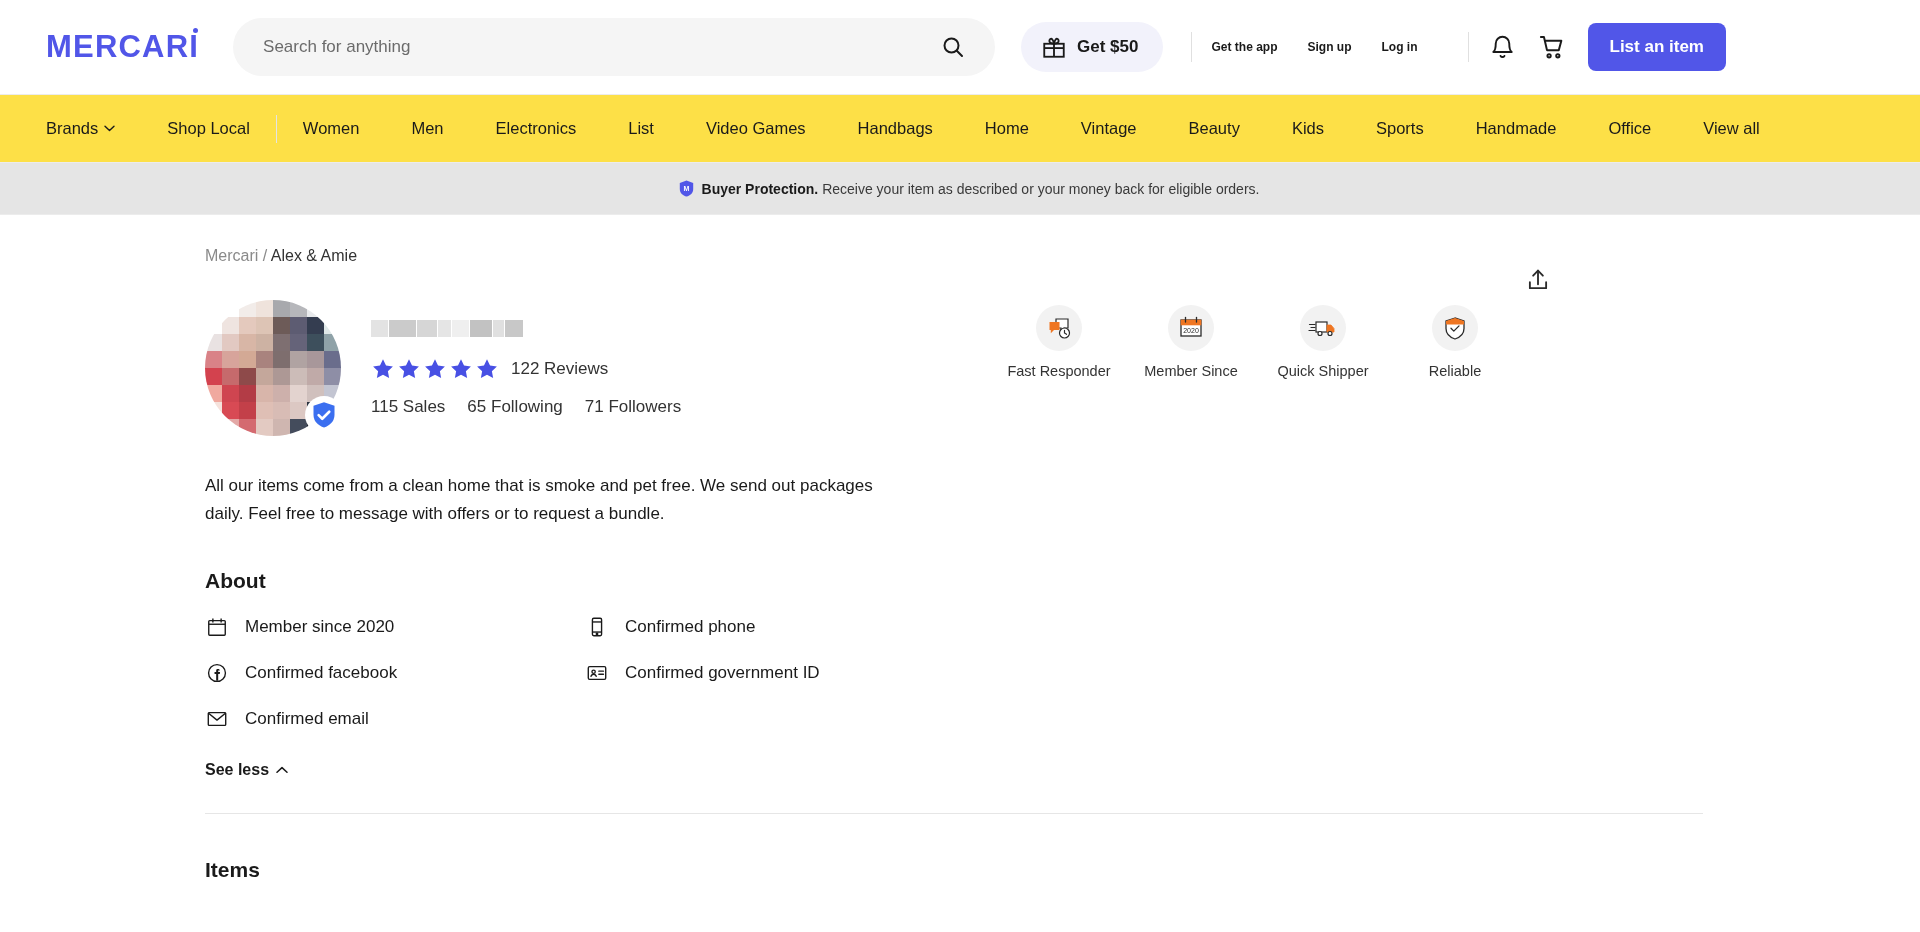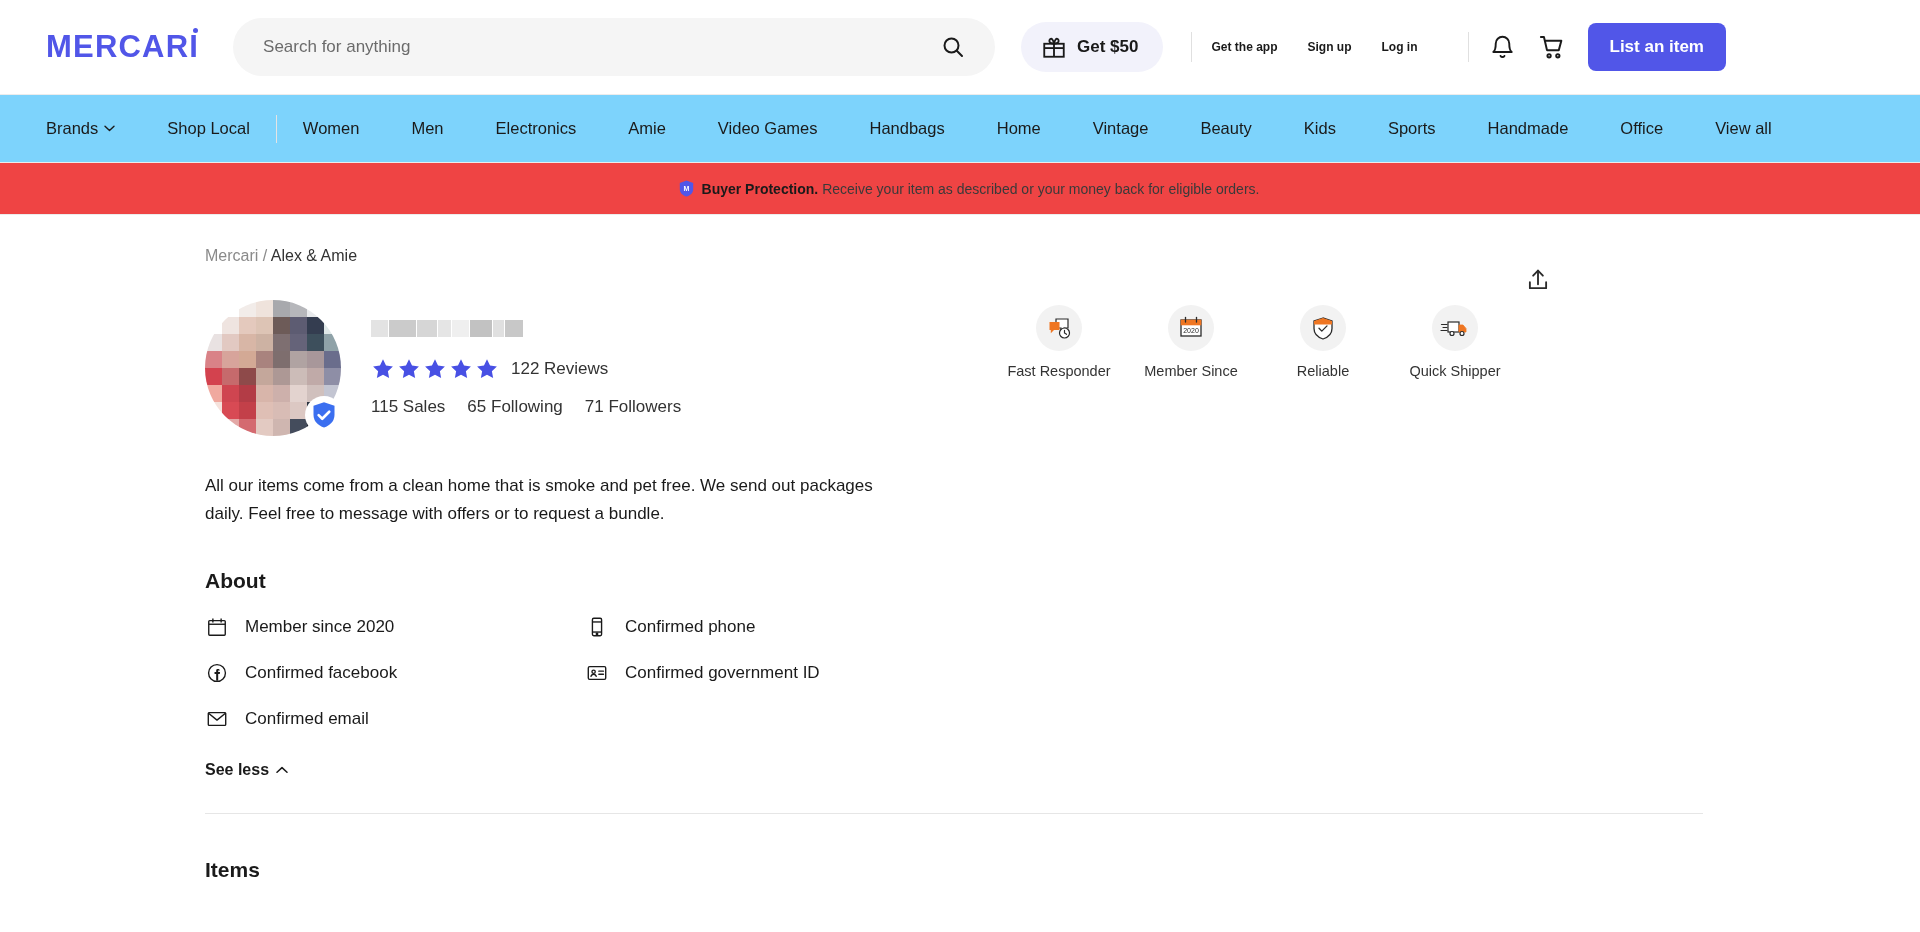--- a/index.html
+++ b/index.html
@@ -92,21 +92,21 @@
     font-family: "Liberation Sans", sans-serif;
   }
 
   
   .nav {
     height: 68px;
     display: flex;
     align-items: center;
     padding: 0 46px;
     border-bottom: 1px solid #ececec;
-    background: #7dd3fc;
+    background: #fde047;
   }
   .nav-item {
     font-size: 16.5px;
     color: #1a1a1a;
     white-space: nowrap;
     cursor: pointer;
     display: flex;
     align-items: center;
     gap: 6px;
   }
@@ -114,21 +114,21 @@
   .nav-sep { width: 1px; height: 28px; background: #e4e4e4; margin: 0 26px; }
 
   
   .banner {
     height: 52px;
     display: flex;
     align-items: center;
     justify-content: center;
     gap: 8px;
     border-bottom: 1px solid #ececec;
-    background: #ef4444;
+    background: #e5e5e5;
     padding-left: 18px;
   }
   .banner-text { font-size: 14px; color: #3a3a3a; }
   .banner-text b { font-weight: 700; color: #1a1a1a; }
 
   
   .main {
     padding: 0 46px;
     position: relative;
   }
@@ -356,21 +356,21 @@
   </div>
   <div class="nav-gap"></div>
   <div class="nav-item">Shop Local</div>
   <div class="nav-sep"></div>
   <div class="nav-item">Women</div>
   <div class="nav-gap"></div>
   <div class="nav-item">Men</div>
   <div class="nav-gap"></div>
   <div class="nav-item">Electronics</div>
   <div class="nav-gap"></div>
-  <div class="nav-item">Amie</div>
+  <div class="nav-item">List</div>
   <div class="nav-gap"></div>
   <div class="nav-item">Video Games</div>
   <div class="nav-gap"></div>
   <div class="nav-item">Handbags</div>
   <div class="nav-gap"></div>
   <div class="nav-item">Home</div>
   <div class="nav-gap"></div>
   <div class="nav-item">Vintage</div>
   <div class="nav-gap"></div>
   <div class="nav-item">Beauty</div>
@@ -548,43 +548,43 @@
             <line x1="8.5" y1="3.5" x2="8.5" y2="8" stroke="#2a2a2a" stroke-width="1.3" stroke-linecap="round"></line>
             <line x1="19.5" y1="3.5" x2="19.5" y2="8" stroke="#2a2a2a" stroke-width="1.3" stroke-linecap="round"></line>
             <text x="14" y="18.6" font-size="7" fill="#2a2a2a" text-anchor="middle" font-family="Liberation Sans, sans-serif">2020</text>
           </svg>
         </div>
         <div class="badge-label">Member Since</div>
       </div>
 
       <div class="badge">
         <div class="badge-circle">
-          <svg width="26" height="28" viewBox="0 0 26 28">
-            <path d="M13 4 4 7v7.5C4 20 8 23.3 13 25c5-1.7 9-5 9-10.5V7z" fill="#fff" stroke="#2a2a2a" stroke-width="1.3"></path>
-            <path d="M13 4 4 7v3.5h18V7z" fill="#ef7622"></path>
-            <path d="M9 14.3l2.8 2.8 5.2-5.2" fill="none" stroke="#2a2a2a" stroke-width="1.3" stroke-linecap="round" stroke-linejoin="round"></path>
-          </svg>
-        </div>
-        <div class="badge-label">Reliable</div>
-      </div>
-
-      <div class="badge">
-        <div class="badge-circle">
           <svg width="30" height="28" viewBox="0 0 30 28">
             <rect x="8" y="8" width="11" height="10" fill="#fff" stroke="#2a2a2a" stroke-width="1.2"></rect>
             <path d="M19 11h4l3 3.5V18h-7z" fill="#ef7622" stroke="#ef7622" stroke-width="0.8"></path>
             <circle cx="12" cy="19.5" r="2" fill="#fff" stroke="#2a2a2a" stroke-width="1.2"></circle>
             <circle cx="22" cy="19.5" r="2" fill="#fff" stroke="#2a2a2a" stroke-width="1.2"></circle>
             <line x1="1.5" y1="10.5" x2="7" y2="10.5" stroke="#2a2a2a" stroke-width="1.2" stroke-linecap="round"></line>
             <line x1="3" y1="13.5" x2="7" y2="13.5" stroke="#2a2a2a" stroke-width="1.2" stroke-linecap="round"></line>
             <line x1="1" y1="16.5" x2="7" y2="16.5" stroke="#2a2a2a" stroke-width="1.2" stroke-linecap="round"></line>
           </svg>
         </div>
         <div class="badge-label">Quick Shipper</div>
       </div>
+
+      <div class="badge">
+        <div class="badge-circle">
+          <svg width="26" height="28" viewBox="0 0 26 28">
+            <path d="M13 4 4 7v7.5C4 20 8 23.3 13 25c5-1.7 9-5 9-10.5V7z" fill="#fff" stroke="#2a2a2a" stroke-width="1.3"></path>
+            <path d="M13 4 4 7v3.5h18V7z" fill="#ef7622"></path>
+            <path d="M9 14.3l2.8 2.8 5.2-5.2" fill="none" stroke="#2a2a2a" stroke-width="1.3" stroke-linecap="round" stroke-linejoin="round"></path>
+          </svg>
+        </div>
+        <div class="badge-label">Reliable</div>
+      </div>
     </div>
 
     <div class="bio">All our items come from a clean home that is smoke and pet free. We send out packages daily. Feel free to message with offers or to request a bundle.</div>
 
     <div class="about-title">About</div>
 
     <div class="about-grid">
       <div class="about-item">
         <span class="about-icon">
           <svg width="22" height="22" viewBox="0 0 24 24" fill="none" stroke="#1a1a1a" stroke-width="1.5">

